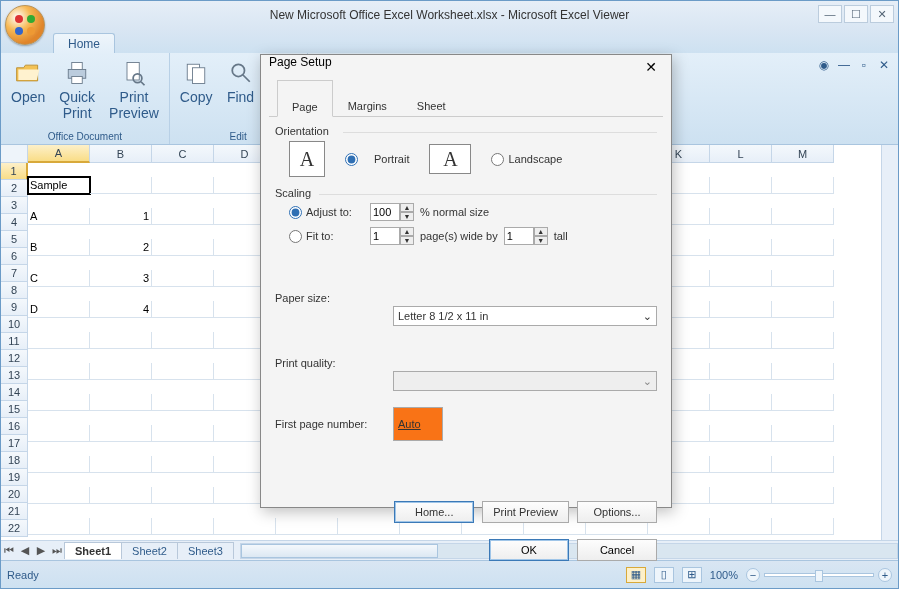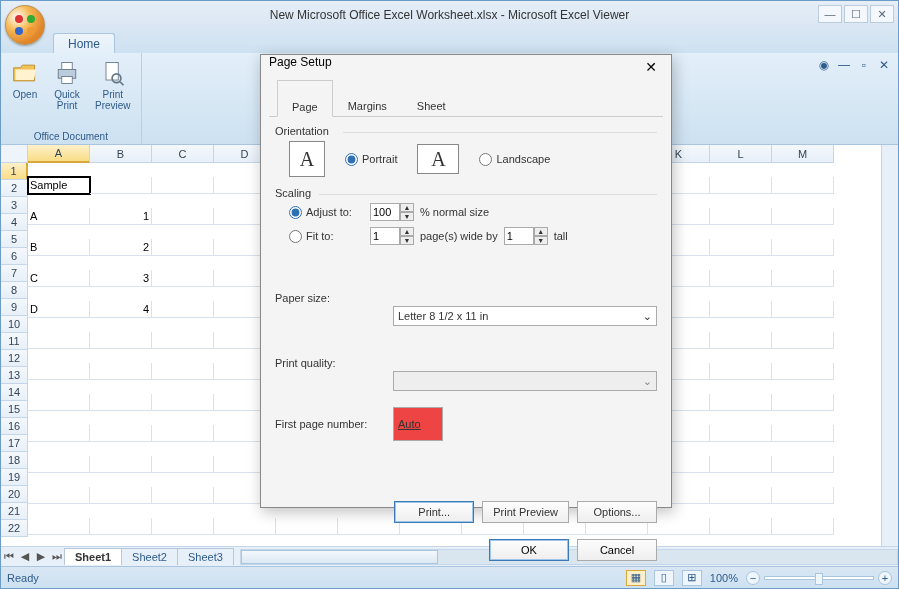--- a/index.html
+++ b/index.html
@@ -14,21 +14,21 @@
 
 .topstrip { height: 24px; display: flex; align-items: flex-end; background: linear-gradient(#d9e6f3,#cde1f1); position: relative; }
 .officebtn { position: absolute; left: 4px; top: -24px; width: 40px; height: 40px; border-radius: 20px; background: radial-gradient(circle at 30% 30%, #fff, #f7b955 35%, #e0852a 70%); border: 1px solid #b89358; box-shadow: 0 1px 2px rgba(0,0,0,.3); display: flex; align-items: center; justify-content: center; z-index: 10; }
 .officebtn svg { width: 24px; height: 24px; }
 .hometab { margin-left: 52px; padding: 3px 14px 2px; background: linear-gradient(#eef5fb,#e3eff9); border: 1px solid #a9c5df; border-bottom: none; font-size: 12px; color: #2f5b8a; border-radius: 3px 3px 0 0; }
 
 
 .ribbon { height: 92px; background: linear-gradient(#e3eff9,#cde1f1); border-bottom: 1px solid #a9c5df; display: flex; }
 .group { border-right: 1px solid #b8d0e6; padding: 4px 6px 2px; display: flex; flex-direction: column; align-items: center; justify-content: space-between; }
 .gitems { display: flex; gap: 6px; }
-.gbtn { display: flex; flex-direction: column; align-items: center; gap: 2px; padding: 2px 4px; font-size: 10px; color: #2f5b8a; }
+.gbtn { display: flex; flex-direction: column; align-items: center; gap: 2px; padding: 2px 4px; font-size: 14px; color: #2f5b8a; }
 .gbtn svg { width: 28px; height: 28px; }
 .glabel { font-size: 10px; color: #2f5b8a; text-align:center; padding-top:1px; }
 .ribbon-right { margin-left: auto; padding: 4px 6px; display: flex; gap: 4px; align-items: flex-start; }
 .rbtn { width: 16px; height: 16px; display:flex; align-items:center; justify-content:center; color:#2f5b8a; font-size:12px; }
 
 
 .sheetwrap { flex: 1; display: flex; flex-direction: column; min-height: 0; }
 .colhdr-row { display:flex; height:18px; }
 .corner { width:27px; background:#eef4fa; border-right:1px solid #c5d6e8; border-bottom:1px solid #c5d6e8; }
 .colhdr { width:62px; background:linear-gradient(#f4f8fc,#e7eff8); border-right:1px solid #c5d6e8; border-bottom:1px solid #c5d6e8; font-size:11px; color:#345; display:flex; align-items:center; justify-content:center; }
@@ -47,21 +47,21 @@
 
 .sheettabbar { height:20px; display:flex; align-items:center; border-top:1px solid #c5d6e8; background:#e7eff8; font-size:11px; }
 .navbtn { width:16px; height:16px; display:flex; align-items:center; justify-content:center; color:#555; }
 .stab { padding:2px 10px; background:#fff; border:1px solid #b8c8da; border-bottom:none; margin-left:-1px; color:#333; }
 .stab.active { font-weight:bold; background:#fff; }
 .stab.inactive { background:#e7eff8; color:#2f5b8a; }
 .hscroll { flex:1; height:16px; margin-left:6px; background:#d9e6f0; border:1px solid #c5d6e8; position:relative; }
 .hthumb { position:absolute; left:0; top:0; height:100%; width:30%; background:linear-gradient(#f4f8fc,#dce8f3); border:1px solid #a9c5df; }
 
 
-.status { height:22px; background:linear-gradient(#d9e6f3,#cde1f1); border-top:1px solid #a9c5df; display:flex; align-items:center; font-size:11px; color:#2f5b8a; padding:0 6px; gap:8px; }
+.status { height:28px; background:linear-gradient(#d9e6f3,#cde1f1); border-top:1px solid #a9c5df; display:flex; align-items:center; font-size:11px; color:#2f5b8a; padding:0 6px; gap:8px; }
 .status .spacer { flex:1; }
 .viewbtn { width:20px; height:16px; border:1px solid #a9c5df; background:#eef5fb; display:flex; align-items:center; justify-content:center; }
 .viewbtn.active { background:#fdf0c9; border-color:#d8a93a; }
 .zoom { display:flex; align-items:center; gap:4px; }
 .zoomtrack { width:110px; height:4px; background:#fff; border:1px solid #a9c5df; position:relative; }
 .zoomthumb { position:absolute; left:50%; top:-4px; width:8px; height:12px; background:#eef5fb; border:1px solid #a9c5df; transform:translateX(-50%); }
 .zoomb { width:14px; height:14px; border:1px solid #a9c5df; border-radius:7px; background:#eef5fb; display:flex; align-items:center; justify-content:center; font-size:11px; }
 
 
 .dialog { position:absolute; left:260px; top:54px; width:412px; height:454px; background:#f4f4f4; border:1px solid #888; box-shadow:2px 4px 14px rgba(0,0,0,.25); display:flex; flex-direction:column; }
@@ -83,21 +83,21 @@
 .scalrow { display:flex; align-items:center; gap:6px; }
 .lbl { width:58px; }
 .spin { width:44px; display:flex; }
 .spin input { width:30px; height:18px; font-size:11px; border:1px solid #aaa; padding:4px 2px; }
 .spinbtns { width:14px; display:flex; flex-direction:column; }
 .spinb { height:9px; border:1px solid #aaa; background:#eee; font-size:7px; display:flex; align-items:center; justify-content:center; line-height:1; }
 .formrow { display:flex; align-items:center; gap:8px; margin-bottom:8px; }
 .formrow .flabel { width:110px; }
 .select { flex:1; height:20px; border:1px solid #aaa; background:#fff; font-size:11px; padding:0 4px; display:flex; align-items:center; justify-content:space-between;margin-top:37px; }
 .select.disabled { background:#eee; color:#888; }
-.txt { width:50px; height:20px; border:1px solid #aaa; background:#ef4444; font-size:11px; padding:16px 4px; display:flex; align-items:center;text-decoration:underline; }
+.txt { width:50px; height:20px; border:1px solid #aaa; background:#f97316; font-size:11px; padding:16px 4px; display:flex; align-items:center;text-decoration:underline; }
 .dlgactions { display:flex; gap:8px; justify-content:flex-end; margin-top:60px; }
 .btn { min-width:80px; height:22px; border:1px solid #aaa; background:linear-gradient(#fdfdfd,#eee); font-size:11px; display:flex; align-items:center; justify-content:center; padding:0 10px; }
 .btn.primary { border:1px solid #3b79b7; box-shadow:0 0 0 1px #9fc5e8 inset; }
 .dlgfooter { display:flex; gap:8px; justify-content:flex-end; padding:8px 14px 12px; }
 </style>
 </head>
 <body>
 
 <div class="window">
   <div class="titlebar">
@@ -144,20 +144,46 @@
           <svg viewBox="0 0 32 32">
               <rect x="8" y="4" width="14" height="20" fill="#fff" stroke="#678"></rect>
               <circle cx="20" cy="22" r="5" fill="none" stroke="#678" stroke-width="2"></circle>
               <line x1="24" y1="26" x2="28" y2="30" stroke="#678" stroke-width="2"></line>
             </svg>
           <span style="white-space:pre-line;text-align:center;">Print
 Preview</span>
         </div>
       </div>
       <div class="glabel">Office Document</div>
+    </div>
+    <div class="group">
+      <div class="gitems">
+        <div class="gbtn">
+          <svg viewBox="0 0 32 32">
+              <rect x="6" y="6" width="14" height="18" fill="#fff" stroke="#678"></rect>
+              <rect x="12" y="10" width="14" height="18" fill="#fff" stroke="#678"></rect>
+            </svg>
+          <span>Copy</span>
+        </div>
+        <div class="gbtn">
+          <svg viewBox="0 0 32 32">
+              <circle cx="13" cy="13" r="7" fill="none" stroke="#678" stroke-width="2"></circle>
+              <line x1="18" y1="18" x2="26" y2="26" stroke="#678" stroke-width="2"></line>
+            </svg>
+          <span>Find</span>
+        </div>
+        <div class="gbtn">
+          <svg viewBox="0 0 32 32">
+              <path d="M6 16h16m-5-5 5 5-5 5" fill="none" stroke="#678" stroke-width="2"></path>
+            </svg>
+          <span style="white-space:pre-line;text-align:center;">Go
+To</span>
+        </div>
+      </div>
+      <div class="glabel">Edit</div>
     </div>
     <div class="ribbon-right">
       <div class="rbtn">
           <span>◉</span>
         </div>
       <div class="rbtn">—</div>
       <div class="rbtn">▫</div>
       <div class="rbtn">✕</div>
     </div>
   </div>
@@ -592,21 +618,21 @@
     <div class="dlgtab">Margins</div>
     <div class="dlgtab">Sheet</div>
   </div>
   <div class="dlgbody">
     <div class="fieldset">
       <div class="legend"><span>Orientation</span><div class="legendline"></div></div>
       <div class="orient">
         <div class="pageicon">A</div>
         <label class="radio">
             <input type="radio" name="orient" checked="" style="">
-            <span style="text-decoration-color:#333;text-underline-offset:1px;">Portrait</span>
+            <span style="text-decoration-color:#333;text-underline-offset:1px;margin-left:12px;">Portrait</span>
           </label>
         <div class="pageicon ls">A</div>
         <label class="radio">
             <input type="radio" name="orient" style="">
             <span>Landscape</span>
           </label>
       </div>
     </div>
     <div class="fieldset">
       <div class="legend"><span>Scaling</span><div class="legendline" style="left:44px;"></div></div>
@@ -665,21 +691,21 @@
         </div>
     </div>
     <div style="height:8px;"></div>
     <div class="formrow">
       <span class="flabel">First page number:</span>
       <div class="txt">
           <span>Auto</span>
         </div>
     </div>
     <div class="dlgactions">
-      <div class="btn primary">Print...</div>
+      <div class="btn primary">Home...</div>
       <div class="btn">Print Preview</div>
       <div class="btn">Options...</div>
     </div>
   </div>
   <div class="dlgfooter">
     <div class="btn primary">OK</div>
     <div class="btn">Cancel</div>
   </div>
 </div>
 

